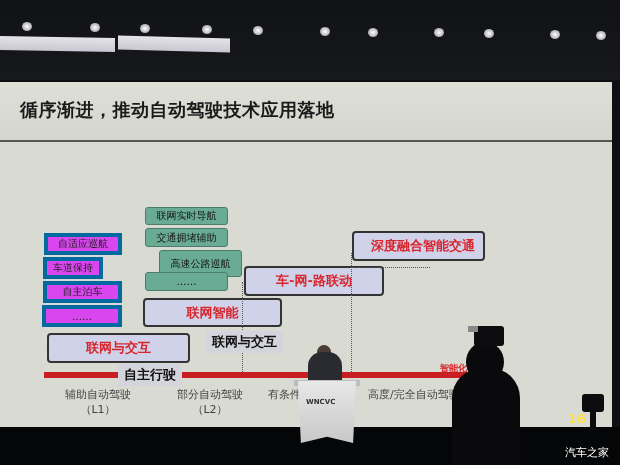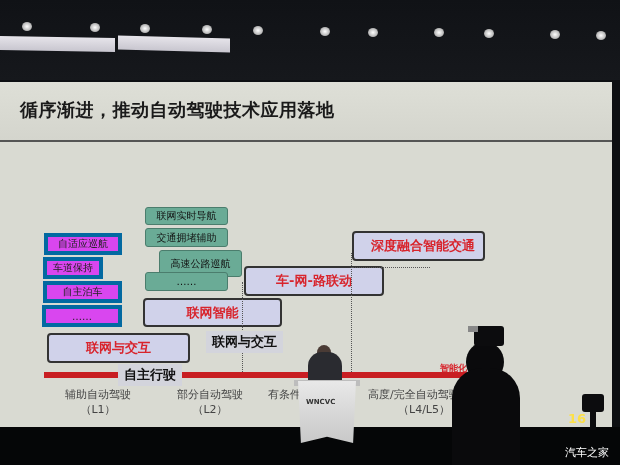--- a/index.html
+++ b/index.html
@@ -88,21 +88,20 @@
 </div>
 <div class="axis-label" style="left:160px;top:387px;width:100px;">
   <div>部分自动驾驶</div>
   <div>（L2）</div>
 </div>
 <div class="axis-label" style="left:268px;top:387px;width:100px;text-align:left;">
   <div>有条件自动驾驶</div>
 </div>
 <div class="axis-label" style="left:368px;top:387px;width:110px;text-align:left;">
   <div>高度/完全自动驾驶</div>
-  <div style="padding-left:30px">（L4/L5）</div>
 </div>
 
 <div class="page-num">16</div>
 
 <div class="stage"></div>
 
 <div class="speaker-head"></div>
 <div class="speaker"></div>
 <div class="podium-top"></div>
 <div class="podium"></div>

